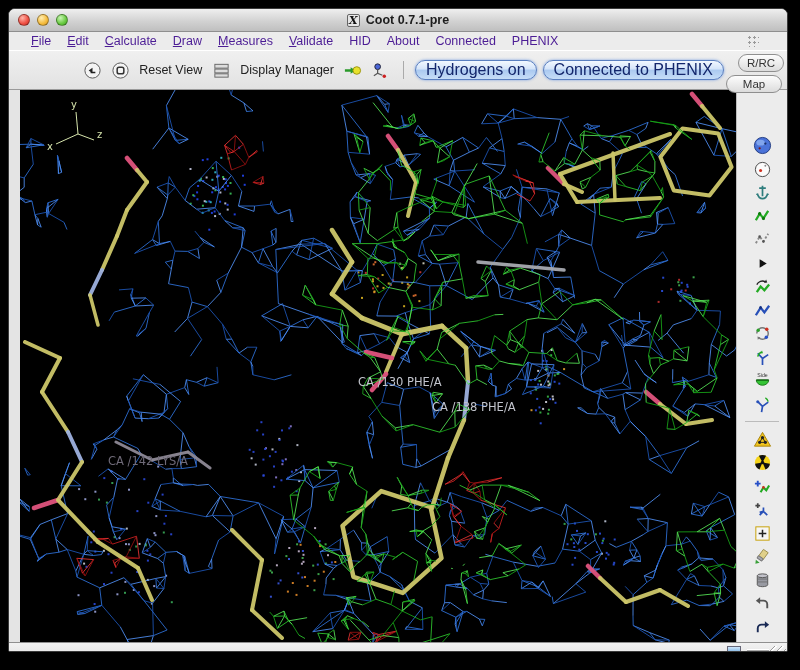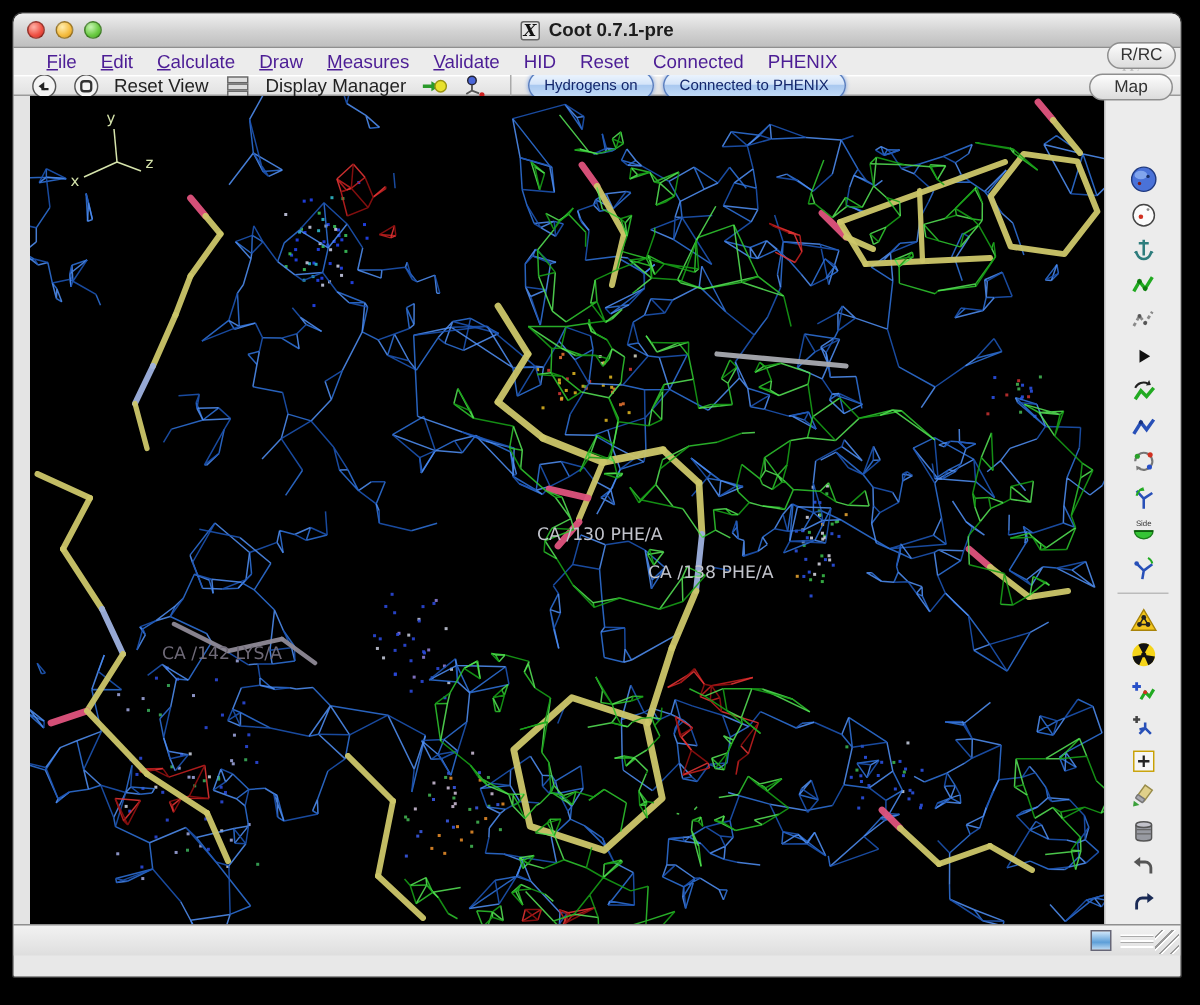--- a/index.html
+++ b/index.html
@@ -25,28 +25,28 @@
   
   .menubar{height:18px;background:#ececec;display:flex;align-items:center;padding-left:14px;
            position:relative;font-size:12.5px;color:#4c1d95;}
   .menu-items{display:flex;gap:0;}
   .menu-item{padding:0 8px;cursor:default;}
   .menu-item u{text-decoration:underline;}
   .menugrip{position:absolute;right:28px;top:3px;width:12px;height:12px;
     background-image:radial-gradient(circle,#9a9a9a 1px,transparent 1.2px);
     background-size:5px 5px;}
   
-  .toolbar{height:14px;background:linear-gradient(#f0f0f0,#e2e2e2);border-top:1px solid #fff;
+  .toolbar{height:40px;background:linear-gradient(#f0f0f0,#e2e2e2);border-top:1px solid #fff;
            border-bottom:1px solid #9a9a9a;display:flex;align-items:center;gap:6px;
-           padding-left:9px;font-size:12.5px;color:#222;}
+           padding-left:9px;font-size:12.5px;color:#222;justify-content:center;}
   .tbicon{display:flex;align-items:center;justify-content:center;width:22px;height:22px;}
   .tbtext{margin:0 2px;}
   .tbsep{width:1px;height:18px;background:#aaa;margin:0 5px;}
   .aquabtn{height:20px;border-radius:10px;border:1px solid #5a7fc0;padding:0 10px;
-           font-size:10px;color:#13266b;display:flex;align-items:center;
+           font-size:16px;color:#13266b;display:flex;align-items:center;
            background:linear-gradient(#f2f8ff 0%,#d4e4f9 45%,#aac9f0 50%,#c6ddf7 100%);
            box-shadow:0 0 3px #7aa0e0;}
   
   .mainrow{position:relative;height:552px;background:#e4e4e4;display:flex;}
   .canvas{position:relative;margin-left:11px;width:718px;height:552px;background:#000;overflow:hidden;}
   .canvas svg{display:block;}
   .rightcol{width:51px;height:552px;background:#ececec;border-left:1px solid #bdbdbd;
             display:flex;flex-direction:column;align-items:center;padding-top:6px;overflow:hidden;}
   .iconstack{display:flex;flex-direction:column;align-items:center;gap:4.5px;width:100%;}
   .ticon{width:20px;height:19px;display:flex;align-items:center;justify-content:center;}
@@ -85,21 +85,21 @@
 
     <div class="menubar">
       <div class="menu-items">
           <span class="menu-item"><u>F</u>ile</span>
           <span class="menu-item"><u>E</u>dit</span>
           <span class="menu-item"><u>C</u>alculate</span>
           <span class="menu-item"><u>D</u>raw</span>
           <span class="menu-item"><u>M</u>easures</span>
           <span class="menu-item"><u>V</u>alidate</span>
           <span class="menu-item">HID</span>
-          <span class="menu-item">Reset</span>
+          <span class="menu-item">About</span>
           <span class="menu-item">Connected</span>
           <span class="menu-item">PHENIX</span>
         </div>
       <div class="menugrip"></div>
     </div>
 
     <div class="toolbar">
       <span class="tbicon">
         <svg viewBox="0 0 20 20" width="19" height="19">
             <circle cx="10" cy="10" r="8" fill="#f4f4f4" stroke="#555"></circle>

